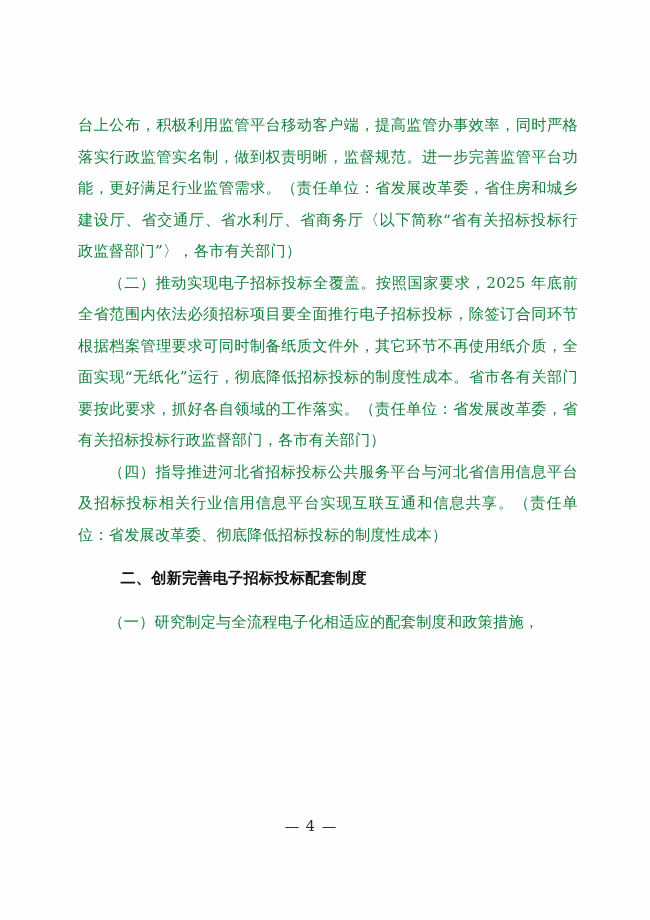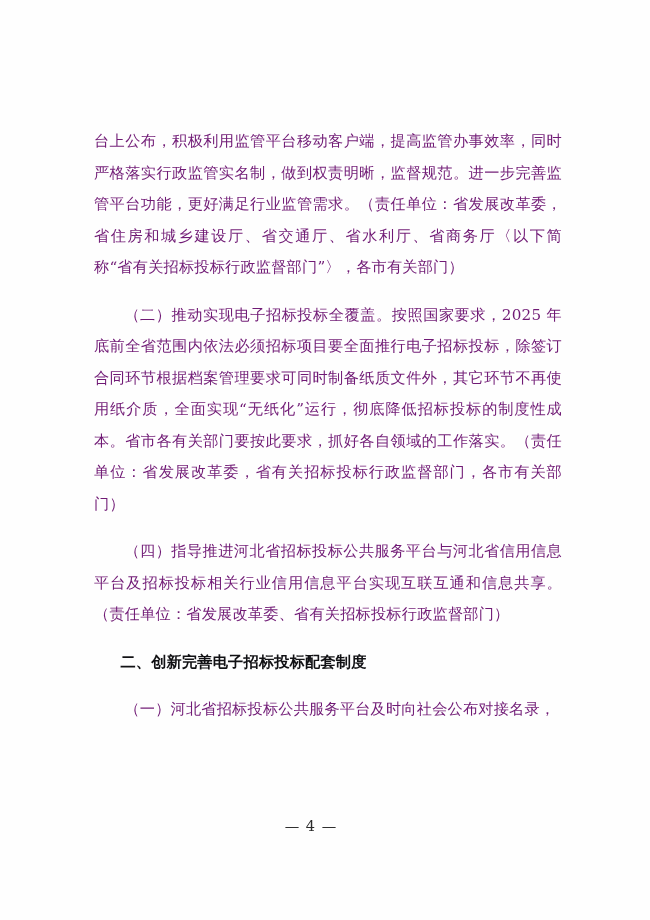--- a/index.html
+++ b/index.html
@@ -25,23 +25,23 @@
     position: absolute;
     left: 78px;
     top: 110px;
     width: 500px;
   }
   .para {
     font-size: 15.2px;
     line-height: 31.5px;
     text-align: justify;
     text-justify: inter-ideograph;
-    margin: 16px;
+    margin: 0;
     letter-spacing: 0.2px;
-    color: #701a75;
+    color: #15803d;
   }
   .indent {
     text-indent: 2em;
   }
   .heading {
     font-size: 15.2px;
     line-height: 31.5px;
     text-indent: 2em;
     font-weight: bold;
     margin: 12px;
@@ -63,20 +63,20 @@
     margin-left: -28px;
   }
 </style>
 </head>
 <body>
 
 <div class="page">
   <div class="content">
     <p class="para">台上公布，积极利用监管平台移动客户端，提高监管办事效率，同时严格落实行政监管实名制，做到权责明晰，监督规范。进一步完善监管平台功能，更好满足行业监管需求。（责任单位：省发展改革委，省住房和城乡建设厅、省交通厅、省水利厅、省商务厅〈以下简称“省有关招标投标行政监督部门”〉，各市有关部门）</p>
     <p class="para indent">（二）推动实现电子招标投标全覆盖。按照国家要求，2025 年底前全省范围内依法必须招标项目要全面推行电子招标投标，除签订合同环节根据档案管理要求可同时制备纸质文件外，其它环节不再使用纸介质，全面实现“无纸化”运行，彻底降低招标投标的制度性成本。省市各有关部门要按此要求，抓好各自领域的工作落实。（责任单位：省发展改革委，省有关招标投标行政监督部门，各市有关部门）</p>
-    <p class="para indent">（四）指导推进河北省招标投标公共服务平台与河北省信用信息平台及招标投标相关行业信用信息平台实现互联互通和信息共享。（责任单位：省发展改革委、省有关招标投标行政监督部门）</p>
+    <p class="para indent">（四）指导推进河北省招标投标公共服务平台与河北省信用信息平台及招标投标相关行业信用信息平台实现互联互通和信息共享。（责任单位：省发展改革委、彻底降低招标投标的制度性成本）</p>
     <p class="heading">二、创新完善电子招标投标配套制度</p>
-    <p class="para indent">（一）河北省招标投标公共服务平台及时向社会公布对接名录，</p>
+    <p class="para indent">（一）研究制定与全流程电子化相适应的配套制度和政策措施，</p>
   </div>
   <div class="footer">
     <span>— 4 —</span>
   </div>
 </div>
 
 </body></html>

